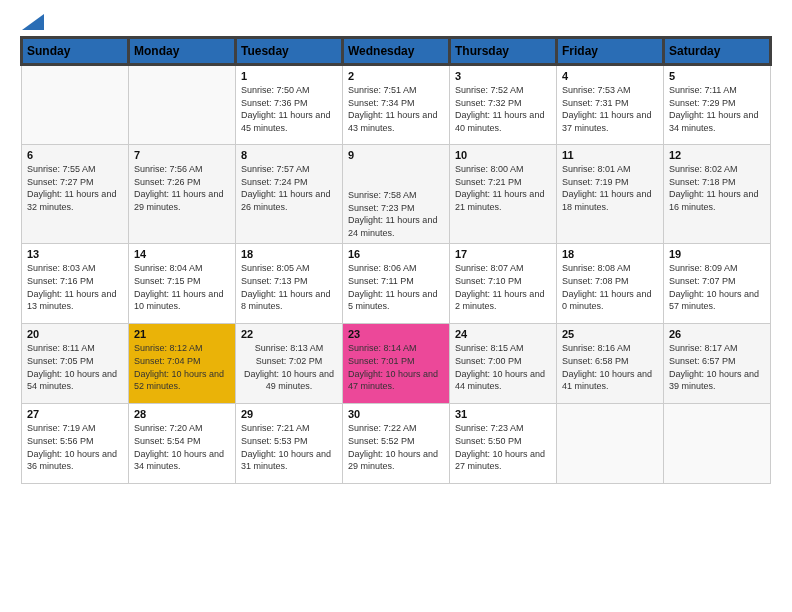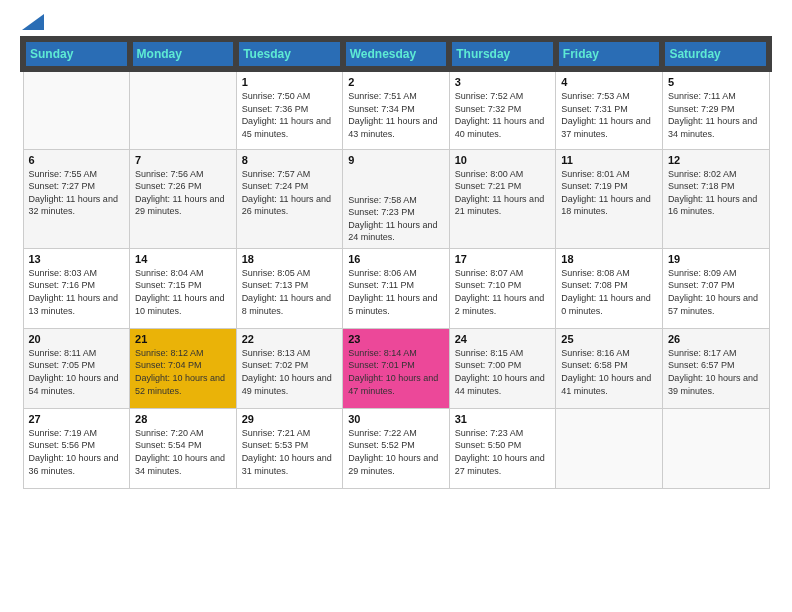--- a/index.html
+++ b/index.html
@@ -40,26 +40,26 @@
       font-size: 15px;
       color: #444;
     }
     .calendar-table {
       width: 100%;
       border-collapse: collapse;
       border: 1px solid #ccc;
     }
     .calendar-table th {
       background: #2a6db5;
-      color: #5eead4;
+      color: #000000;
       font-size: 12px;
       font-weight: bold;
       padding: 5px 4px;
       text-align: left;
-      border: 6px solid #404040;
+      border: 3px solid #404040;
     }
     .calendar-table td {
       width: calc(100% / 7);
       vertical-align: top;
       padding: 4px 5px;
       border: 1px solid #ccc;
       font-size: 9.5px;
       color: #222;
       height: 80px;
       background: #fff;
@@ -249,21 +249,21 @@
 Daylight: 10 hours and 54 minutes.</div>
           </td>
           <td style="background: #eab308;">
             <span class="day-num">21</span>
             <div class="day-info" style="white-space: pre-line;">Sunrise: 8:12 AM
 Sunset: 7:04 PM
 Daylight: 10 hours and 52 minutes.</div>
           </td>
           <td style="background: rgb(245, 245, 245);">
             <span class="day-num">22</span>
-            <div class="day-info" style="white-space: pre-line;">Sunrise: 8:13 AM
+            <div class="day-info" style="white-space: pre-line; text-align: center;">Sunrise: 8:13 AM
 Sunset: 7:02 PM
 Daylight: 10 hours and 49 minutes.</div>
           </td>
           <td style="background: #ec4899;">
             <span class="day-num">23</span>
             <div class="day-info" style="white-space: pre-line;">Sunrise: 8:14 AM
 Sunset: 7:01 PM
 Daylight: 10 hours and 47 minutes.</div>
           </td>
           <td style="background: rgb(245, 245, 245);">

